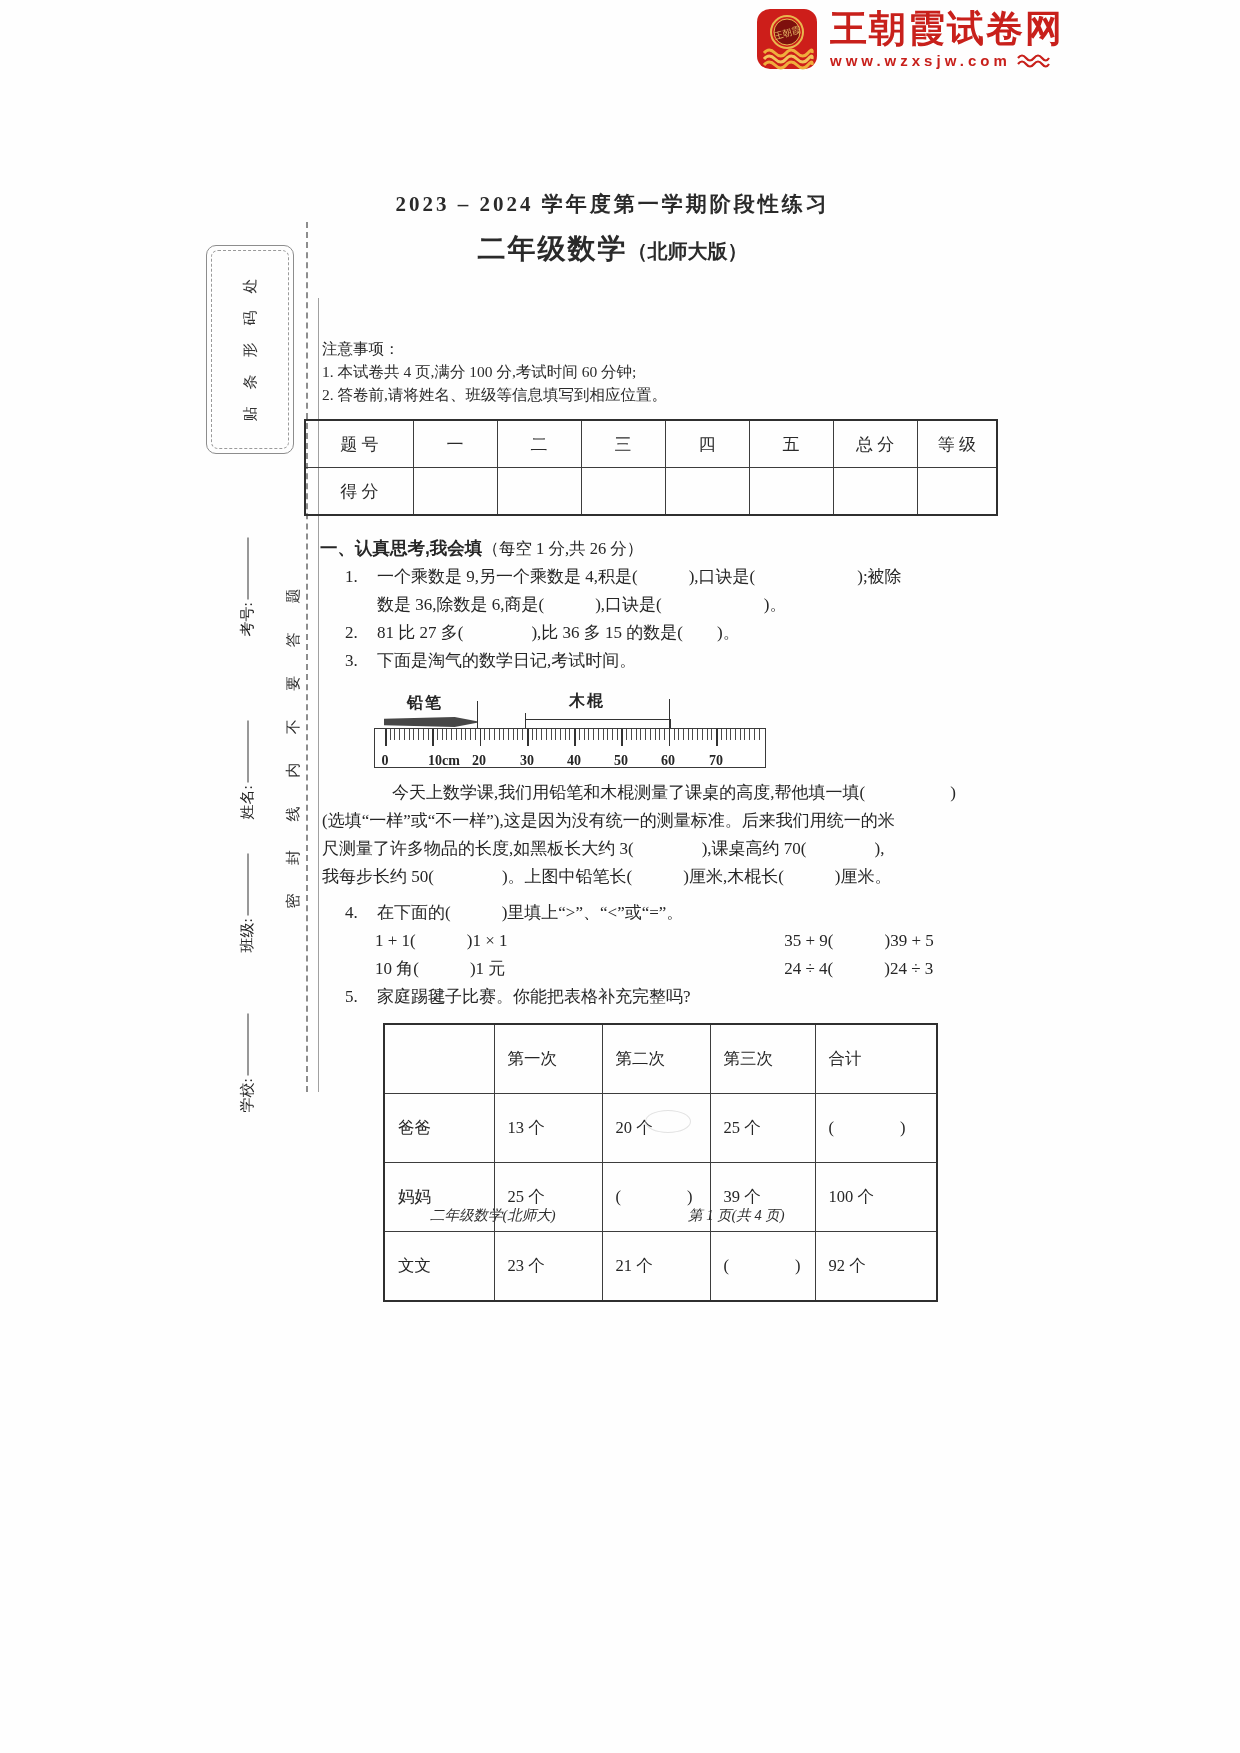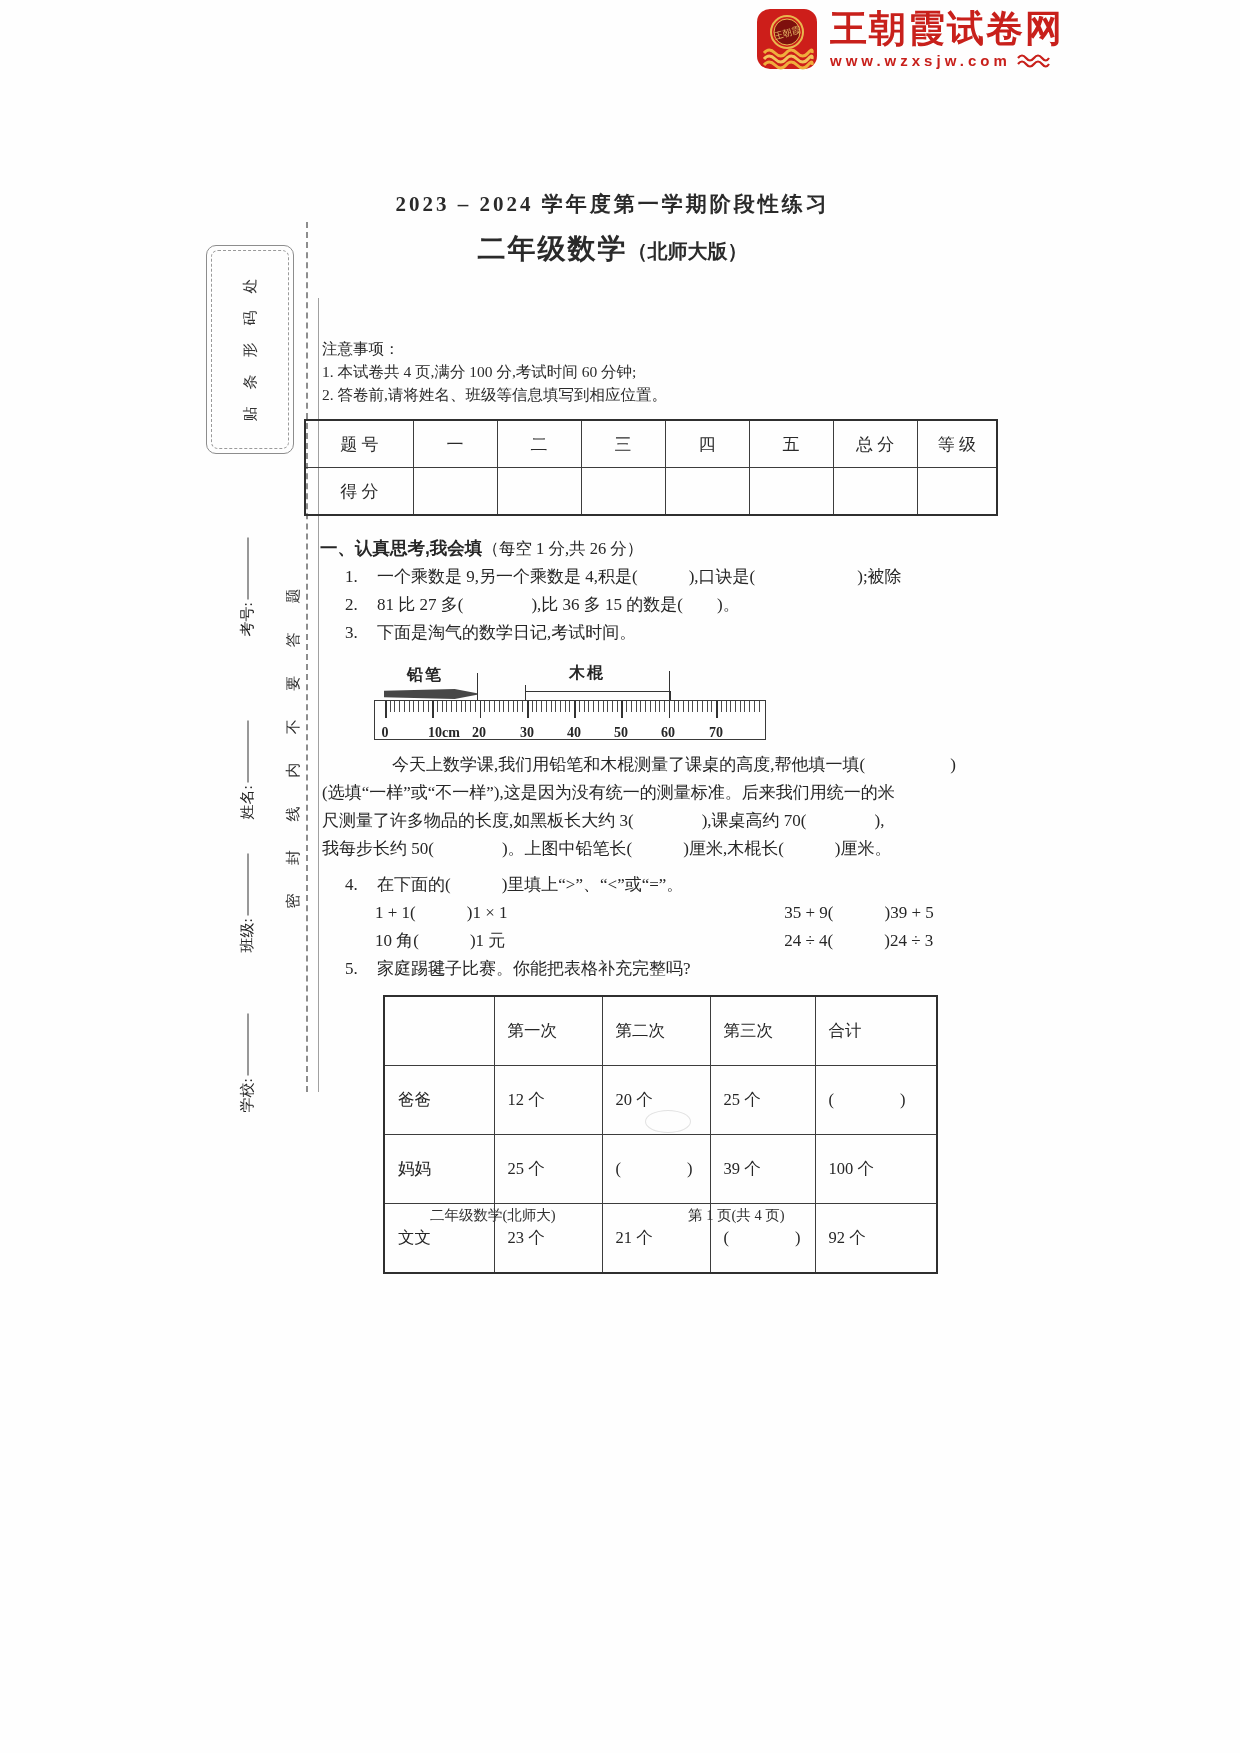--- a/index.html
+++ b/index.html
@@ -77,21 +77,21 @@
   .rnum:nth-child(1){left:10px;}  .rnum:nth-child(2){left:69px;}
   .rnum:nth-child(3){left:104px;} .rnum:nth-child(4){left:152px;}
   .rnum:nth-child(5){left:199px;} .rnum:nth-child(6){left:246px;}
   .rnum:nth-child(7){left:293px;} .rnum:nth-child(8){left:341px;}
 
   
   .mini-table{border-collapse:collapse;margin:12px 0 0 63px;border:2px solid #2f2f2f;}
   .mini-table td{border:1px solid #3d3d3d;text-align:left;font-size:16.5px;height:42px;padding:13px;margin-left:24px;}
 
   
-  .foot{position:absolute;top:1206px;font-size:14.5px;color:#2e2e2e;}
+  .foot{position:absolute;top:1206px;font-size:14.5px;color:#2e2e2e;font-style:italic;}
   .foot-left{left:430px;}
   .foot-right{left:688px;}
   .wm-ellipse{position:absolute;left:645px;top:1110px;width:44px;height:21px;border:1.5px solid #cfcfcf;
               border-radius:50%;opacity:.6;}
 </style>
 </head>
 <body>
 
 <div class="page">
 
@@ -203,20 +203,21 @@
 
   <div class="content">
 
     <div class="sec-heading line">
       <span>一、认真思考,我会填</span><span class="note">（每空 1 分,共 26 分）</span>
     </div>
 
     <div class="q">
       <span class="qnum">1.</span>
       <div class="line">一个乘数是 9,另一个乘数是 4,积是(　　　),口诀是(　　　　　　);被除</div>
+      <div class="line">数是 36,除数是 6,商是(　　　),口诀是(　　　　　　)。</div>
     </div>
 
     <div class="q">
       <span class="qnum">2.</span>
       <div class="line">81 比 27 多(　　　　),比 36 多 15 的数是(　　)。</div>
     </div>
 
     <div class="q">
       <span class="qnum">3.</span>
       <div class="line">下面是淘气的数学日记,考试时间。</div>
@@ -282,21 +283,21 @@
       <tbody>
           <tr>
         <td></td>
         <td>第一次</td>
         <td>第二次</td>
         <td>第三次</td>
         <td>合计</td>
       </tr>
       <tr>
         <td>爸爸</td>
-        <td>12 个</td>
+        <td>13 个</td>
         <td>20 个</td>
         <td>25 个</td>
         <td>(　　　　)</td>
       </tr>
       <tr>
         <td>妈妈</td>
         <td>25 个</td>
         <td>(　　　　)</td>
         <td>39 个</td>
         <td>100 个</td>

